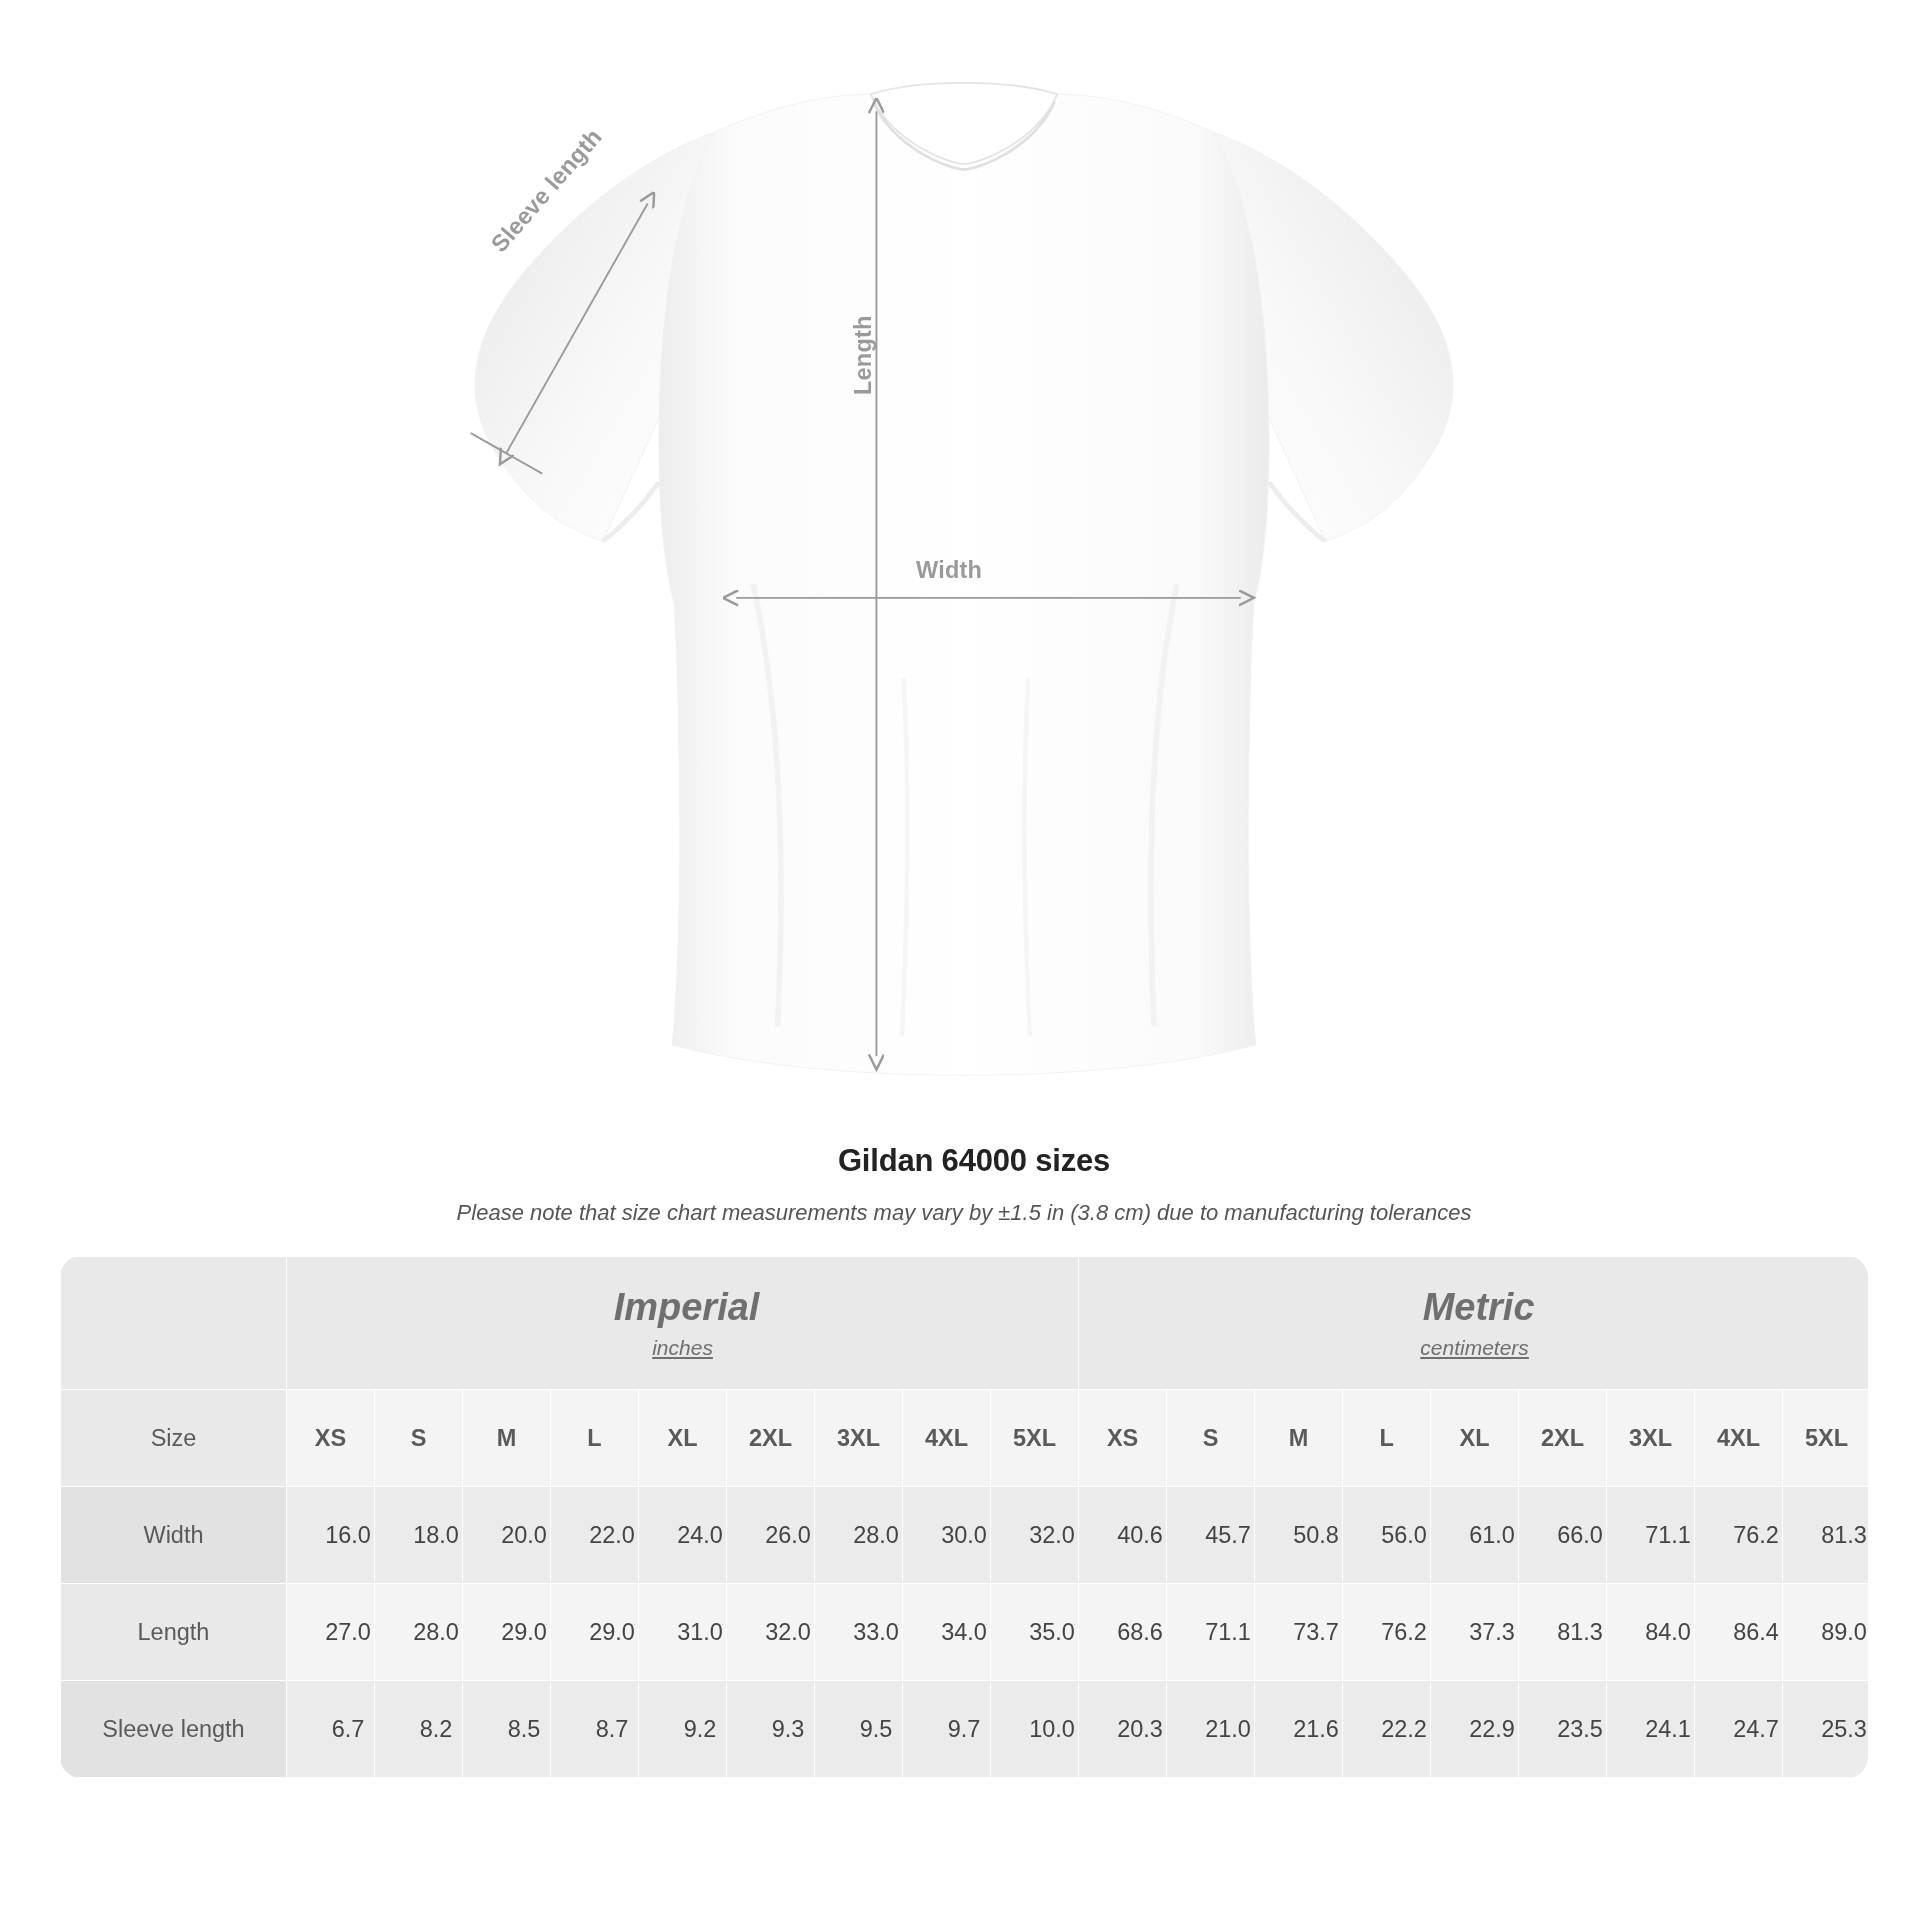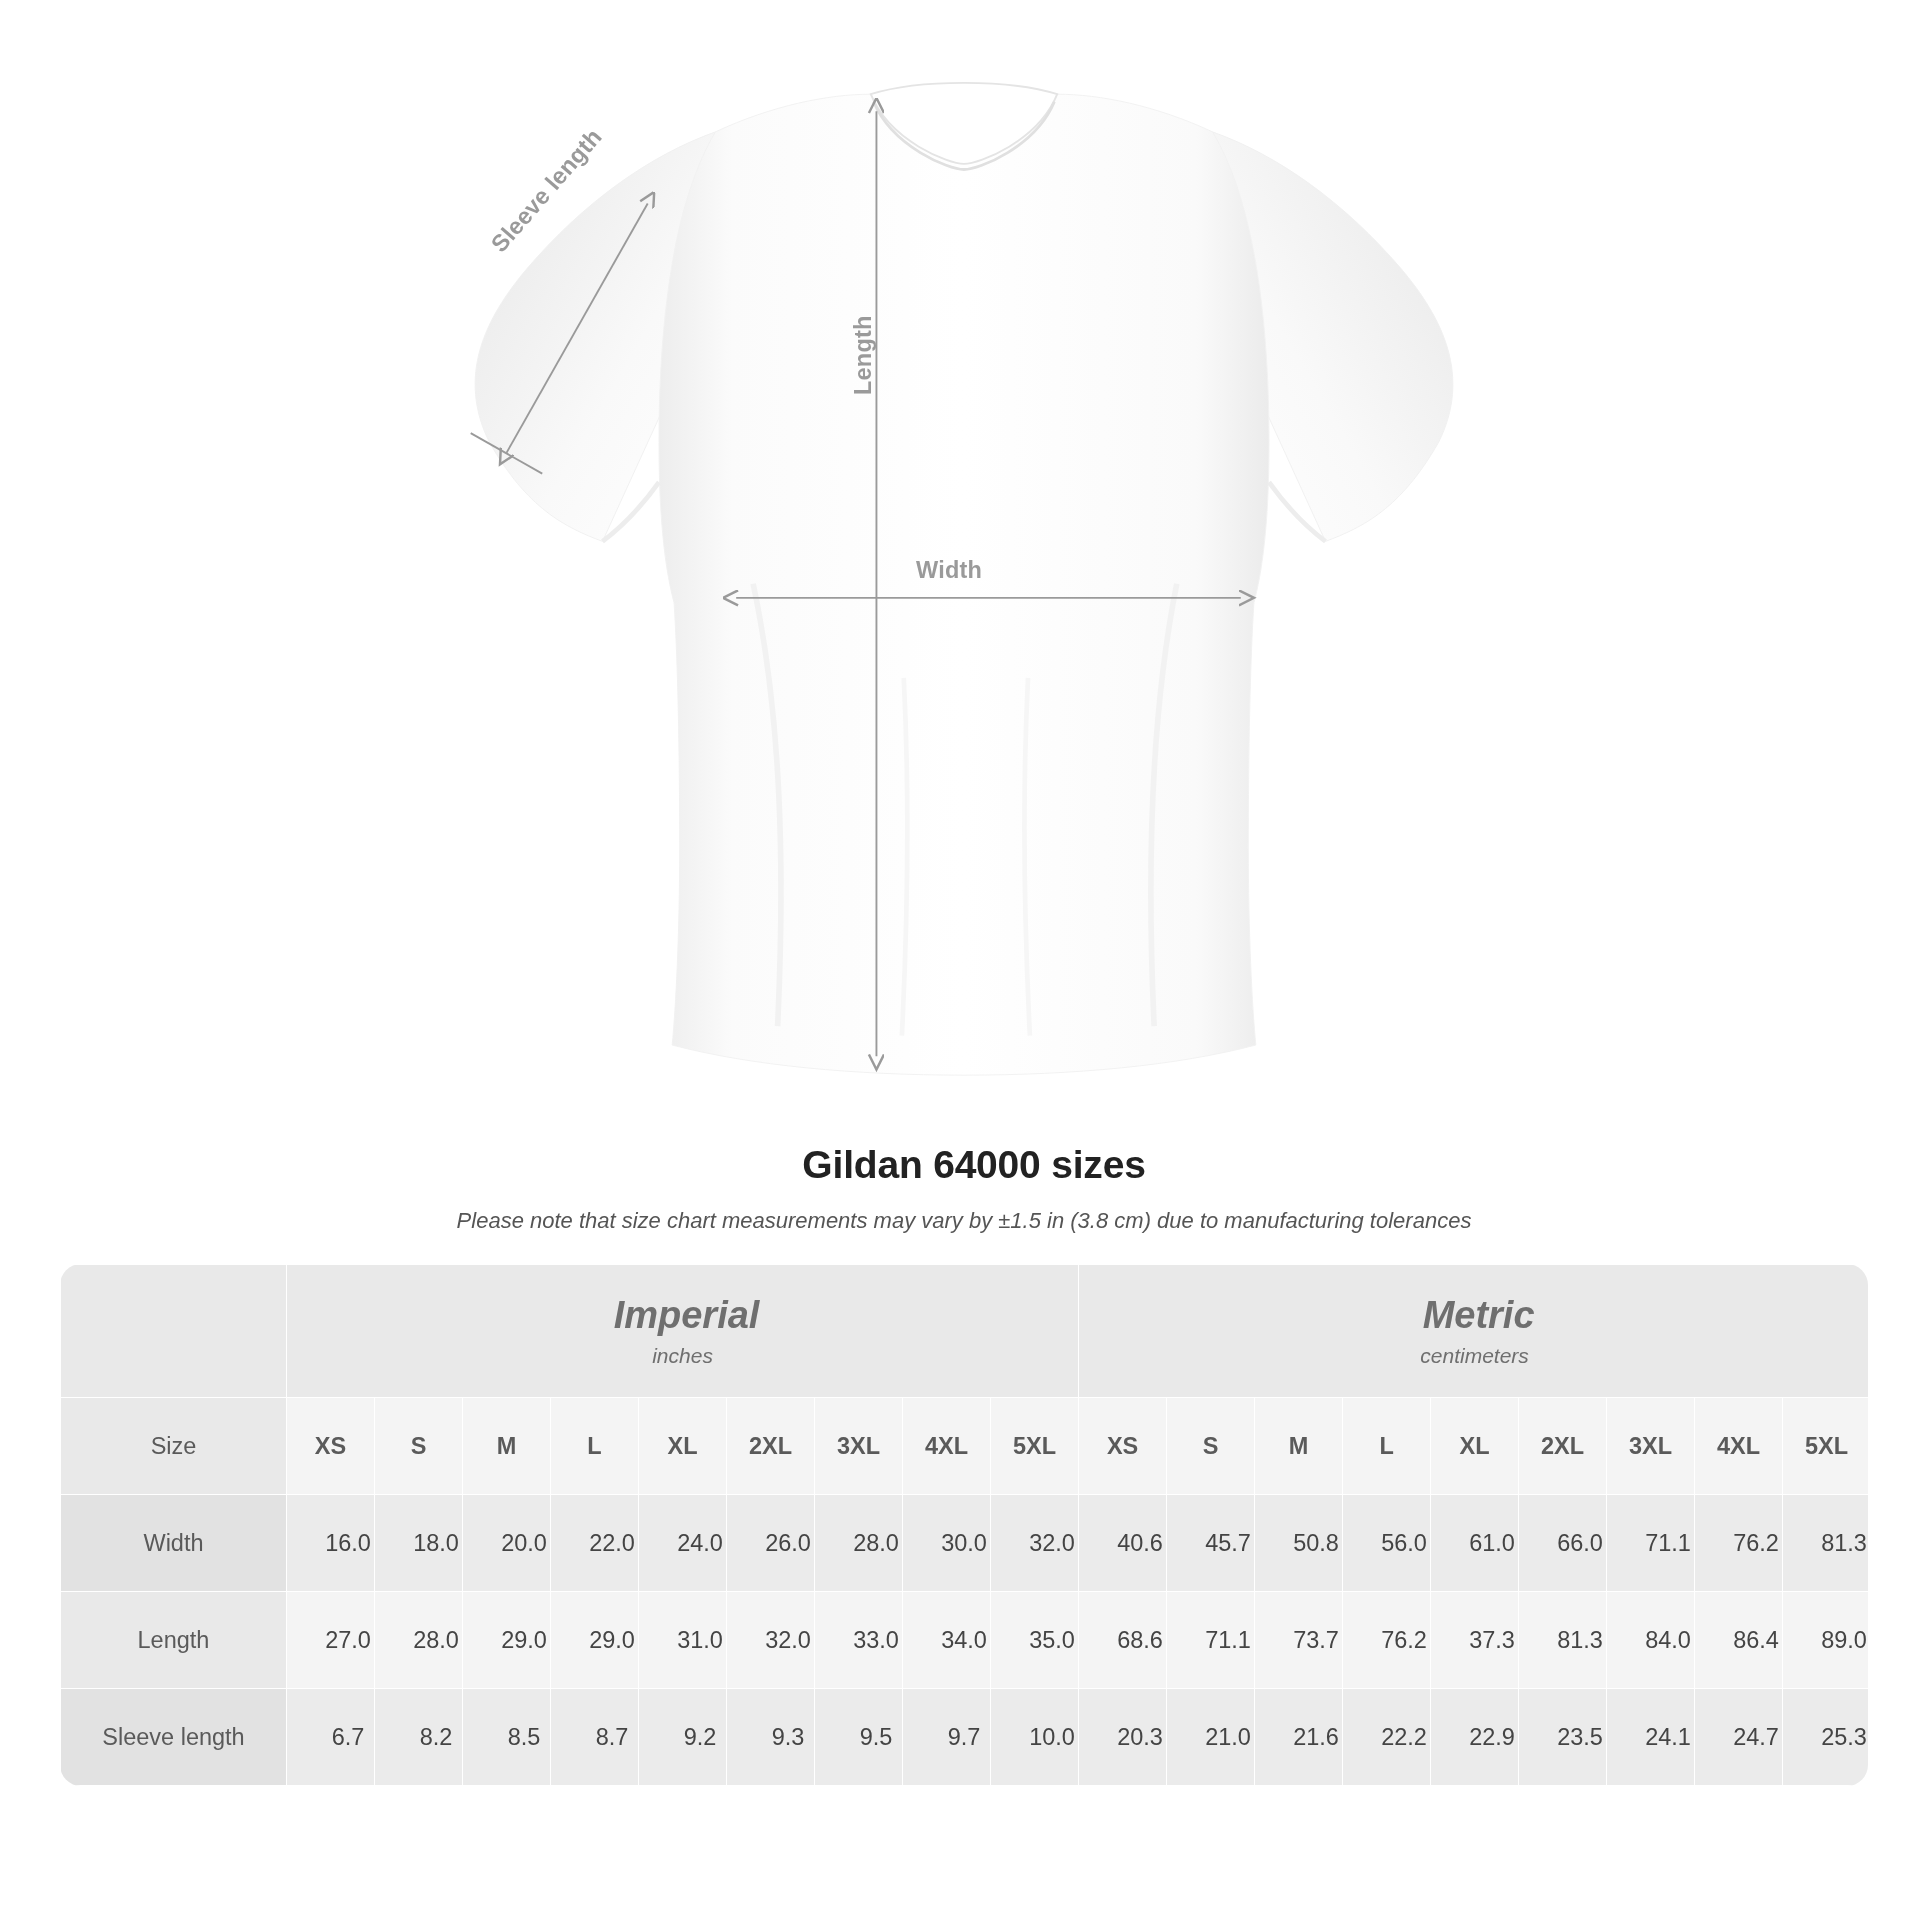--- a/index.html
+++ b/index.html
@@ -64,21 +64,21 @@
     transform: rotate(-49deg);
     transform-origin: left top;
   }
 
   
   .title-block {
     text-align: center;
     margin-top: 32px;
   }
   .chart-title {
-    font-size: 39px;
+    font-size: 31px;
     font-weight: bold;
     color: #222222;
     letter-spacing: -0.2px;
     margin-left: 20px;
   }
   .chart-note {
     margin-top: 21px;
     font-size: 22px;
     font-style: italic;
     color: #555555;
@@ -109,20 +109,21 @@
     font-weight: bold;
     font-style: italic;
     color: #6f6f6f;
     margin-left: 8px;
   }
   .unit-head .unit-sub {
     font-size: 21px;
     font-style: italic;
     color: #6f6f6f;
     margin-top: 7.5px;
+    text-decoration: underline;
   }
   .corner-cell {
     background: #e9e9e9;
   }
   .row-head {
     background: #e9e9e9;
     font-size: 23.5px;
     font-weight: normal;
     color: #5a5a5a;
     height: 94px;

